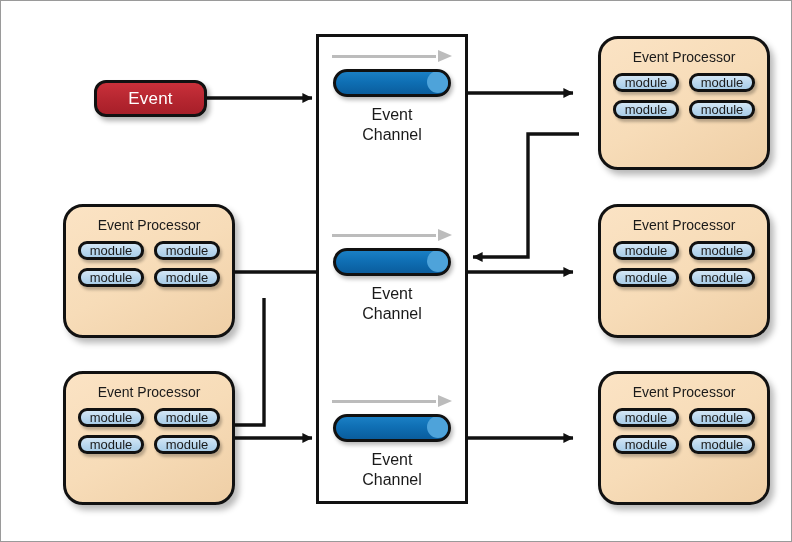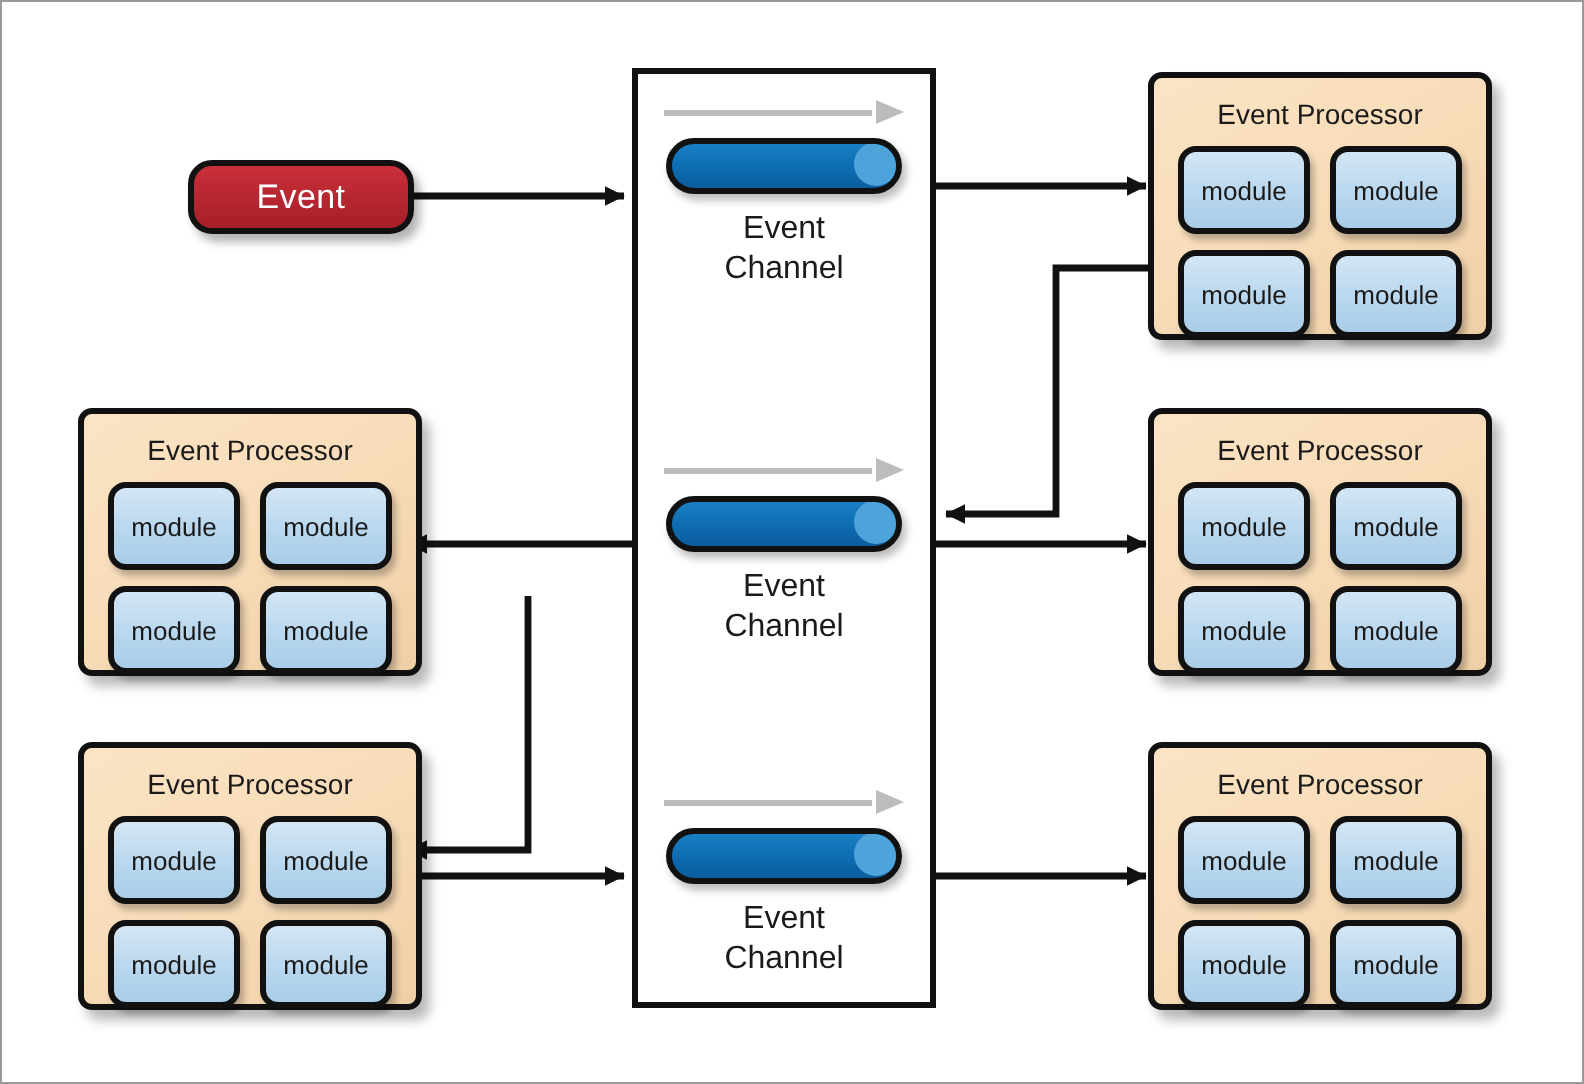--- a/index.html
+++ b/index.html
@@ -112,40 +112,41 @@
     font-size: 16px;
     line-height: 20px;
     color: #1a1a1a;
   }
 
   
   .processor {
     position: absolute;
     box-sizing: border-box;
     border: 3px solid #111111;
-    border-radius: 7px;
+    border-radius: 20px;
     background: linear-gradient(150deg, #fbe3c4 0%, #f7dcb8 50%, #efcfa6 100%);
     box-shadow: 4px 5px 6px rgba(0,0,0,0.28);
     z-index: 4;
     padding: 8px 12px 12px 12px;
+    margin-left: 24px;
   }
   .processor .ptitle {
     text-align: center;
     font-size: 14px;
     color: #1a1a1a;
     margin: 2px 0 8px 0;
   }
   .modules {
     display: grid;
     grid-template-columns: 1fr 1fr;
     gap: 8px 10px;
   }
   .module {
     box-sizing: border-box;
-    height: 44px;
+    height: 19px;
     display: flex;
     align-items: center;
     justify-content: center;
     border: 3px solid #111111;
     border-radius: 9px;
     background: linear-gradient(180deg, #d3e6f5 0%, #b9d7ee 55%, #a9cde8 100%);
     box-shadow: 2px 3px 3px rgba(0,0,0,0.25);
     font-size: 13px;
     color: #1a1a1a;
   }

